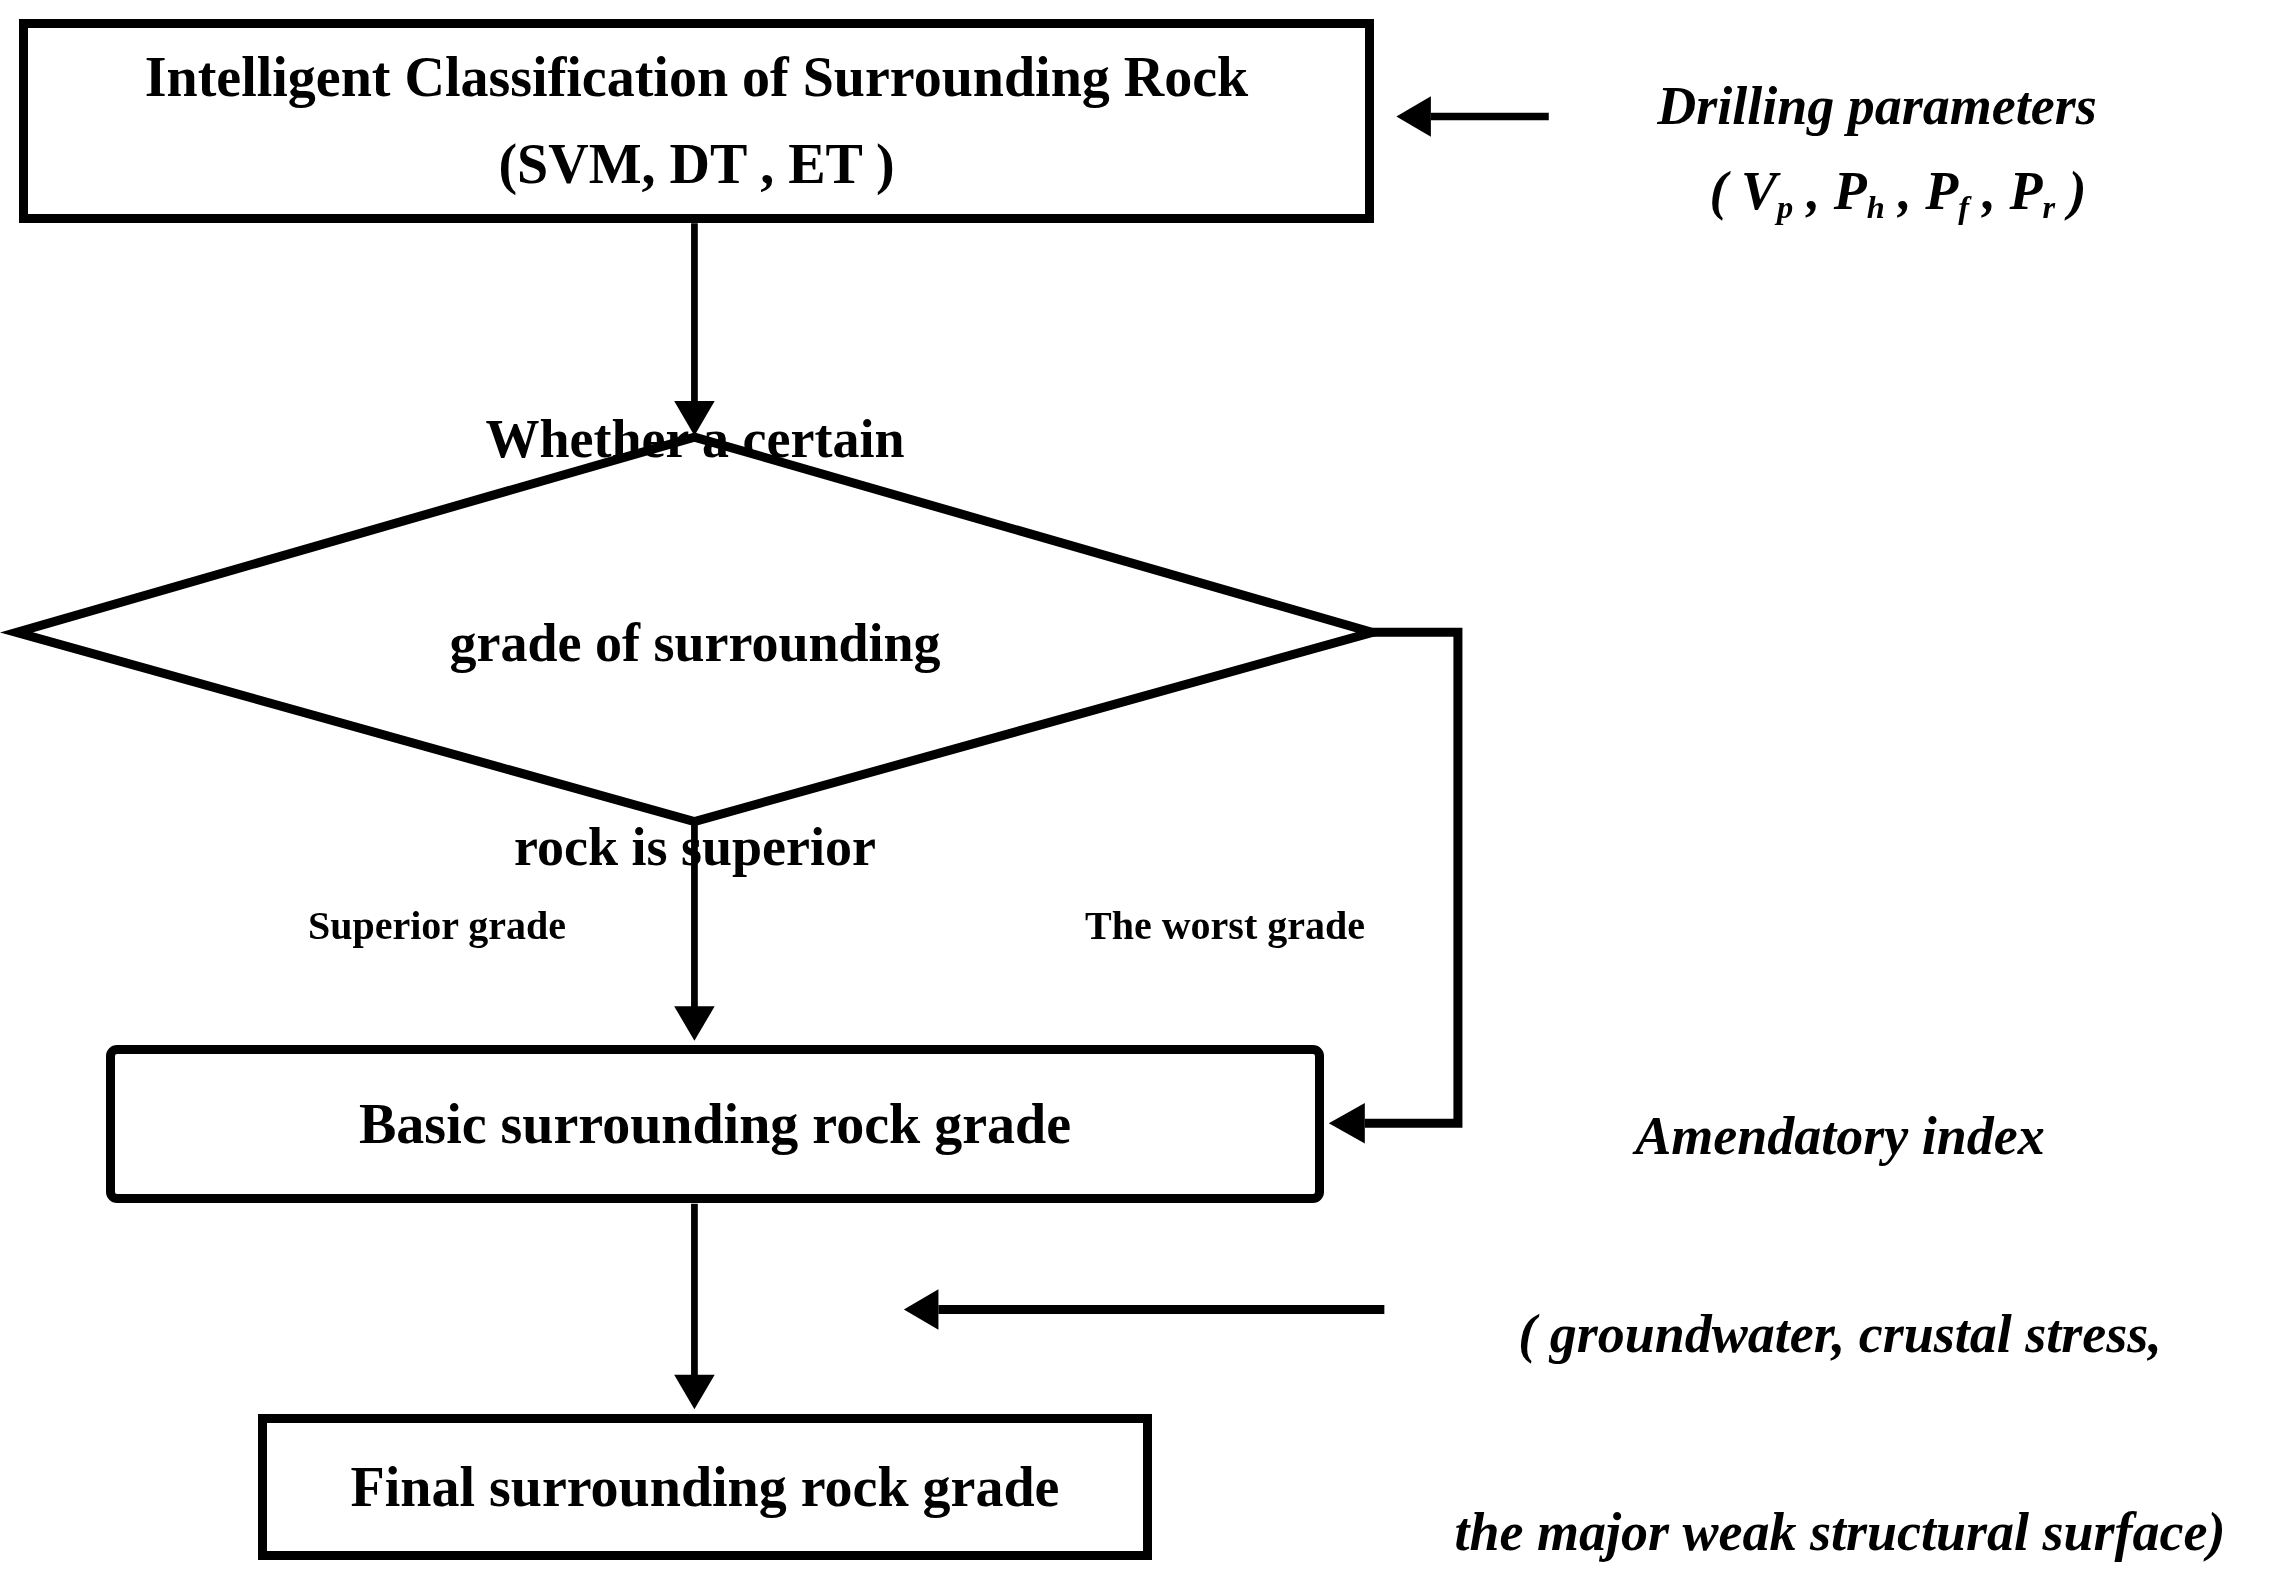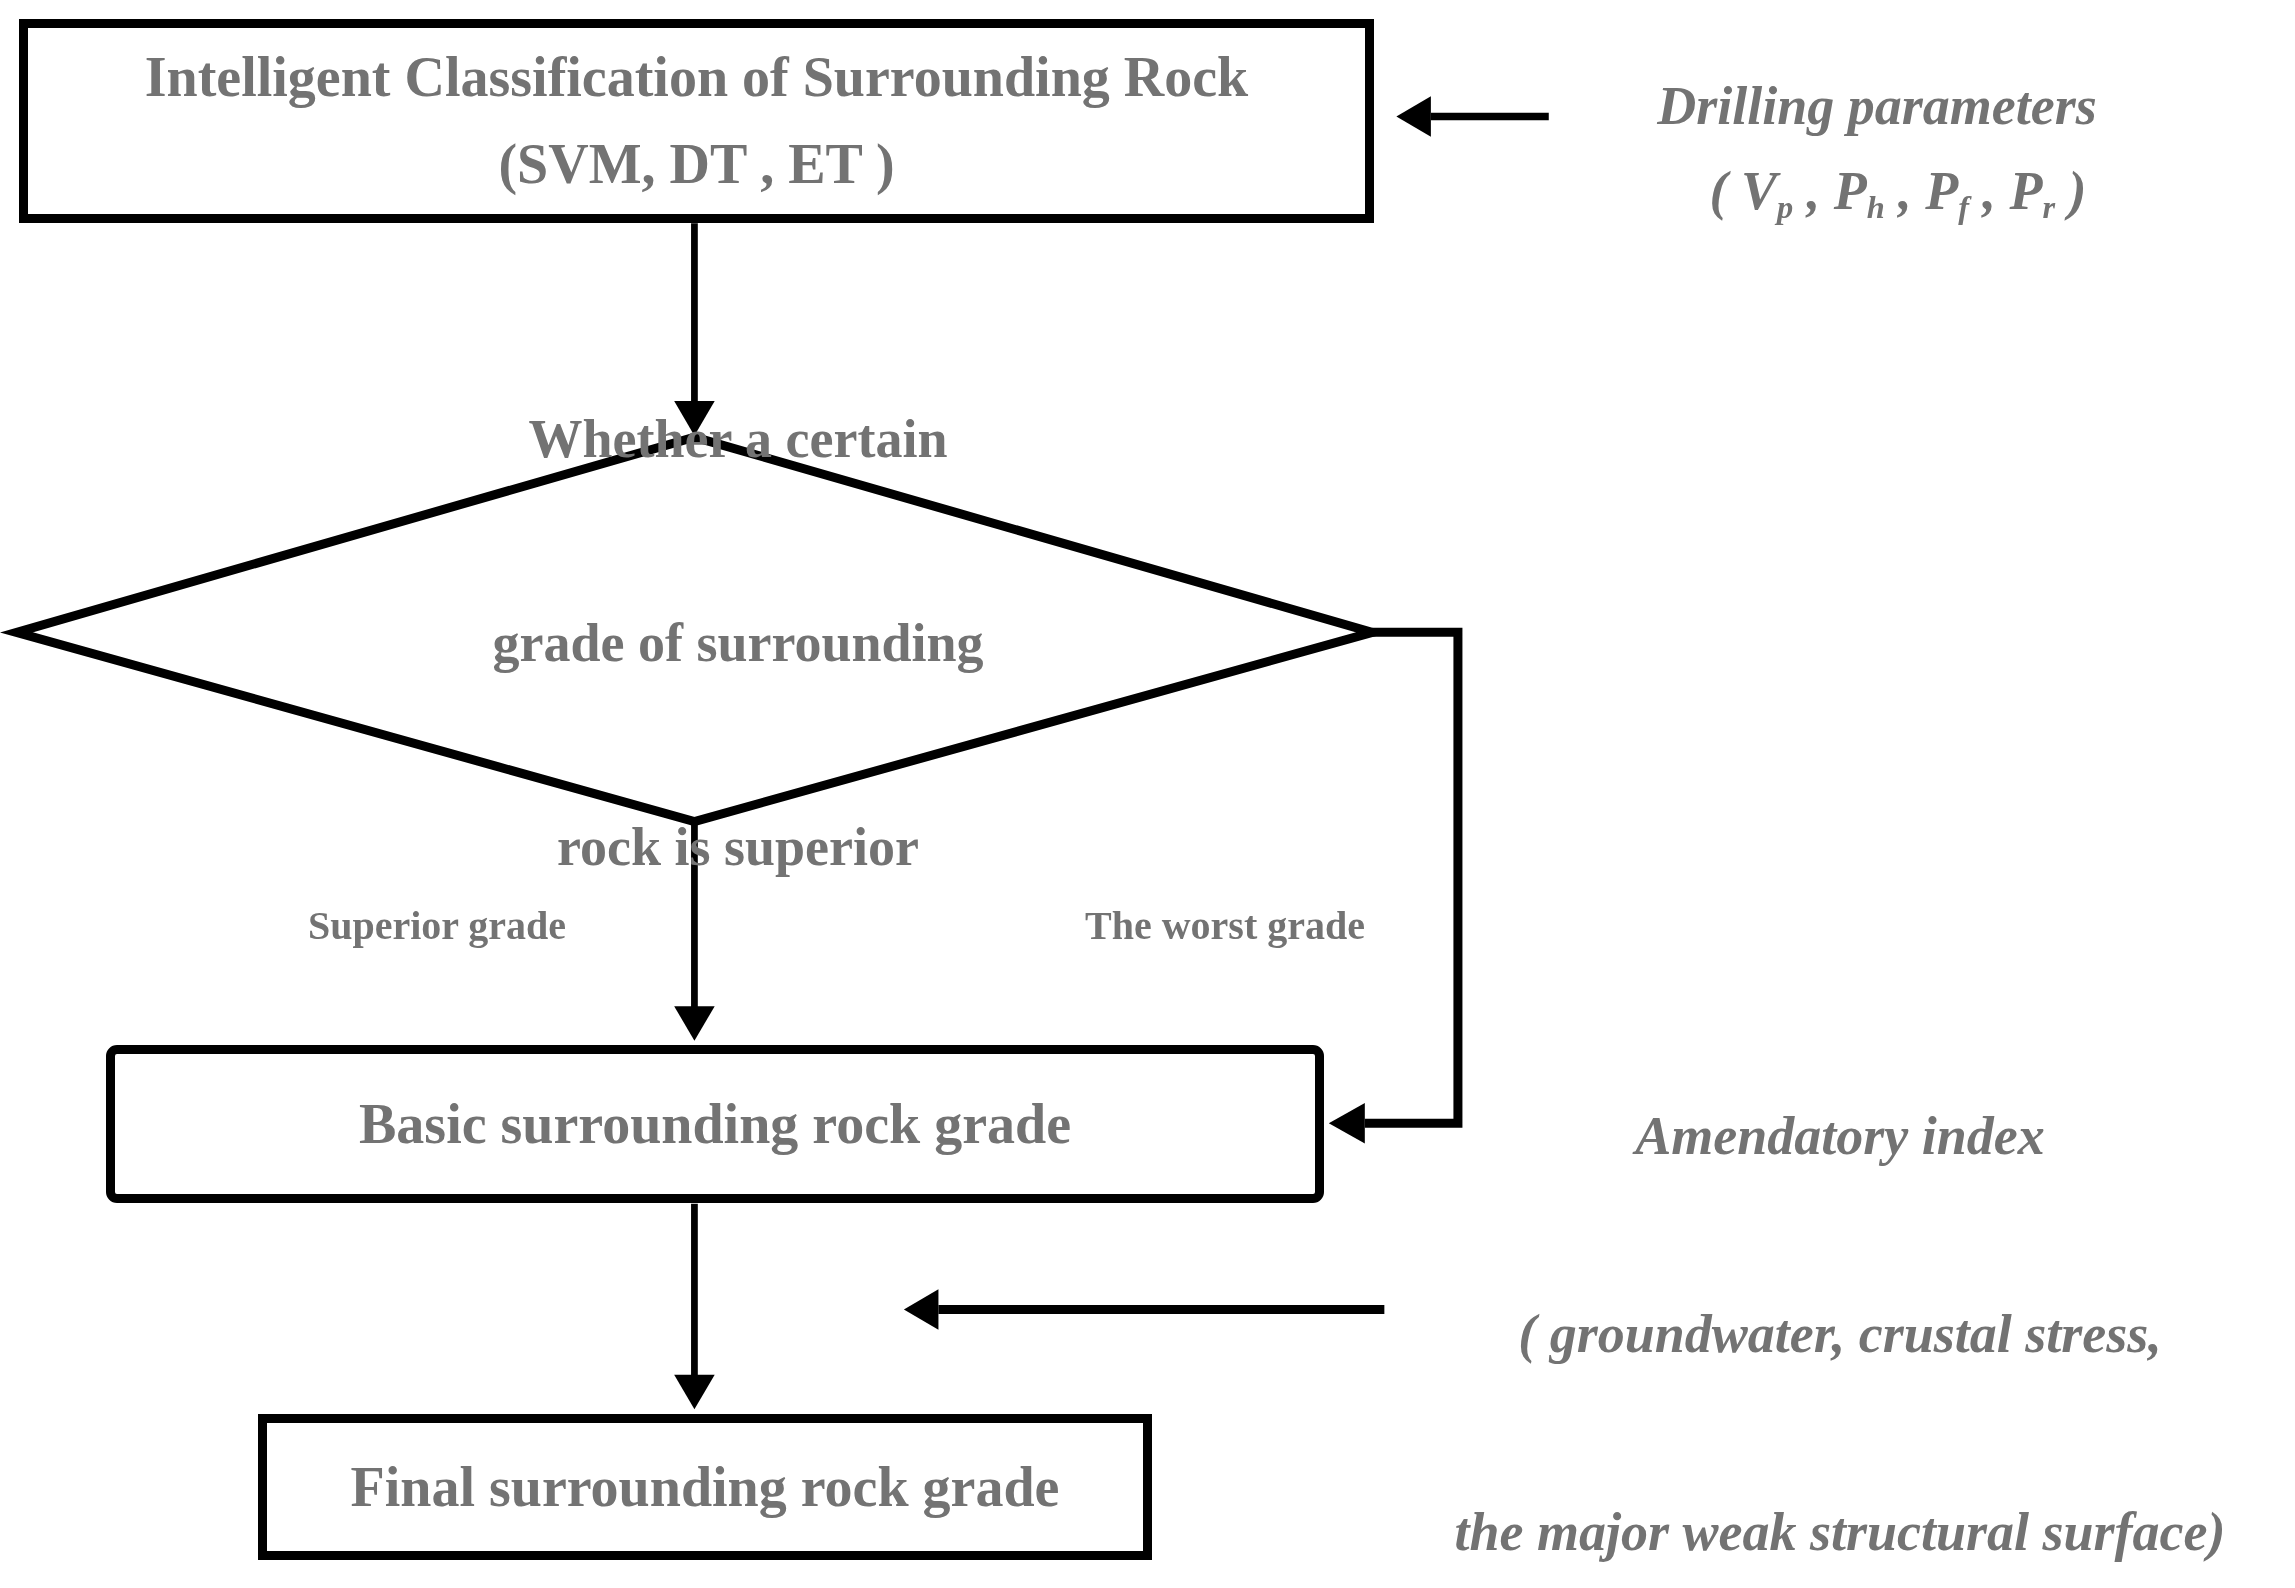--- a/index.html
+++ b/index.html
@@ -2,21 +2,21 @@
 <html style="font-size:12px"><head>
 <meta charset="utf-8">
 <style>
   * { box-sizing: border-box; }
   html, body { margin: 0; padding: 0; background: #ffffff; }
   #root {
     position: relative;
     width: 2295px;
     height: 1589px;
     background: #ffffff;
-    color: #737373;
+    color: #000000;
     font-family: "Liberation Serif", serif;
     overflow: hidden;
   }
   svg.flow-layer { position: absolute; left: 0; top: 0; }
   .node {
     position: absolute;
     border: 9px solid #000;
     background: #ffffff;
     display: flex;
     flex-direction: column;
@@ -27,21 +27,20 @@
   }
   .node-text { font-size: 56px; line-height: 87px; white-space: pre; }
   .diamond-text {
     position: absolute;
     transform: translate(-50%, -50%);
     font-weight: bold;
     font-size: 54px;
     line-height: 68px;
     text-align: center;
     white-space: pre;
-    margin-left: 43px;
   }
   .branch-label {
     position: absolute;
     transform: translate(-50%, -50%);
     font-weight: bold;
     font-size: 40px;
     white-space: pre;
   }
   .annot {
     position: absolute;

